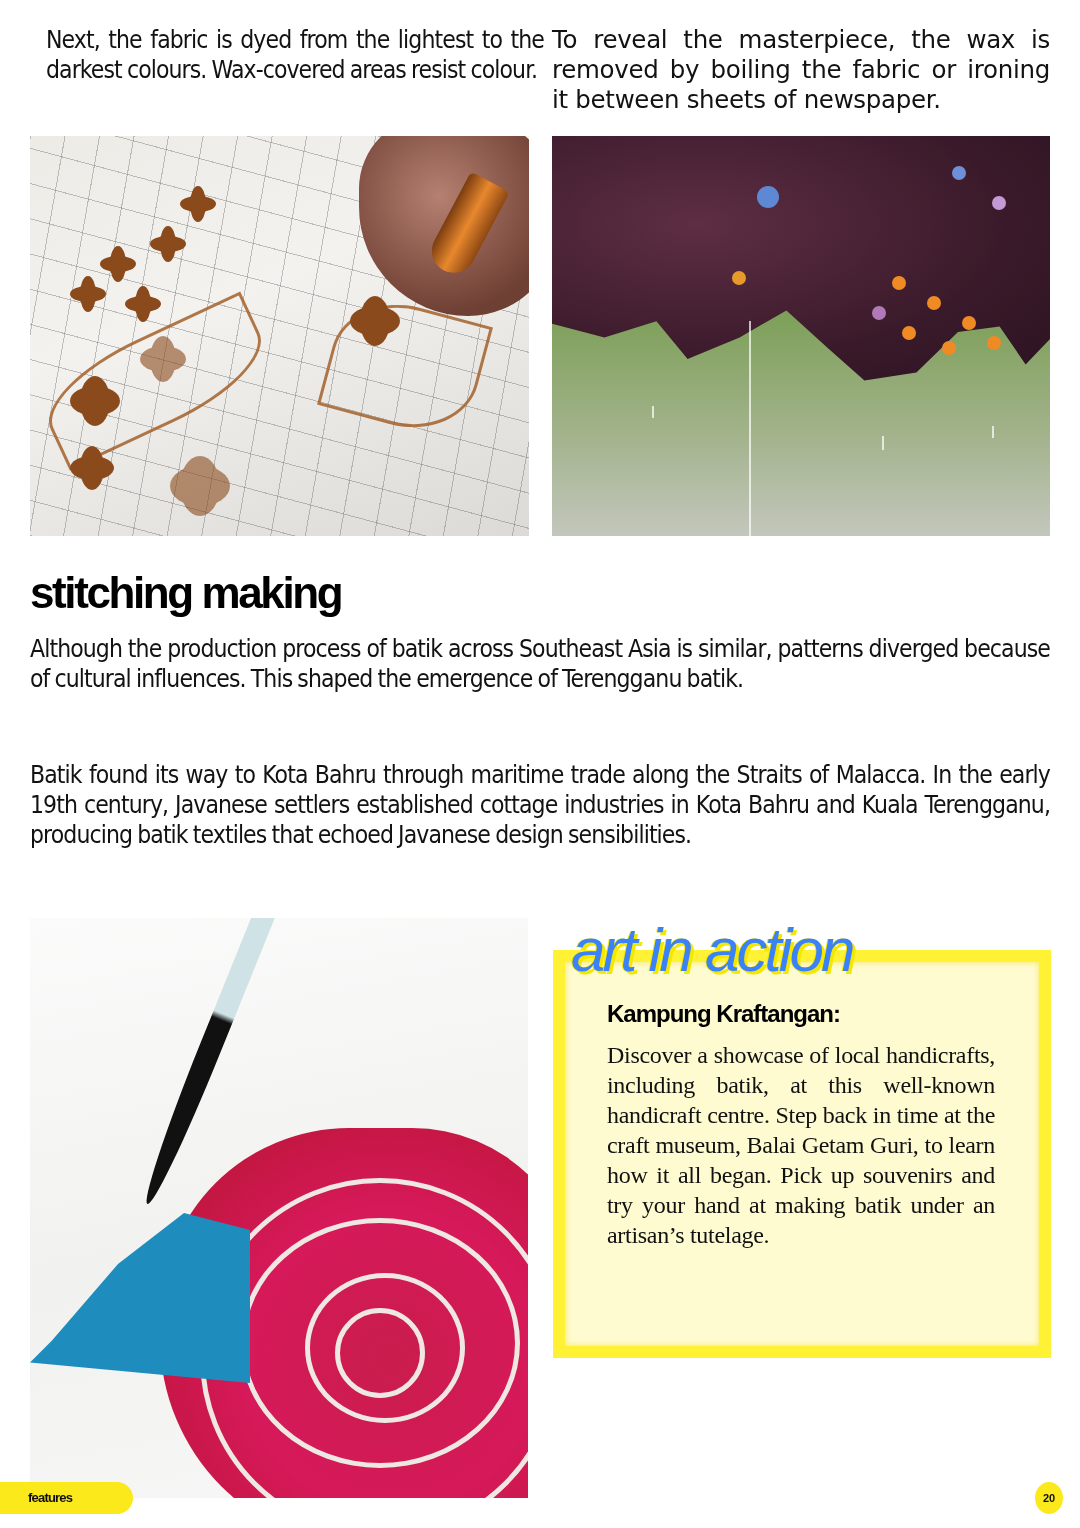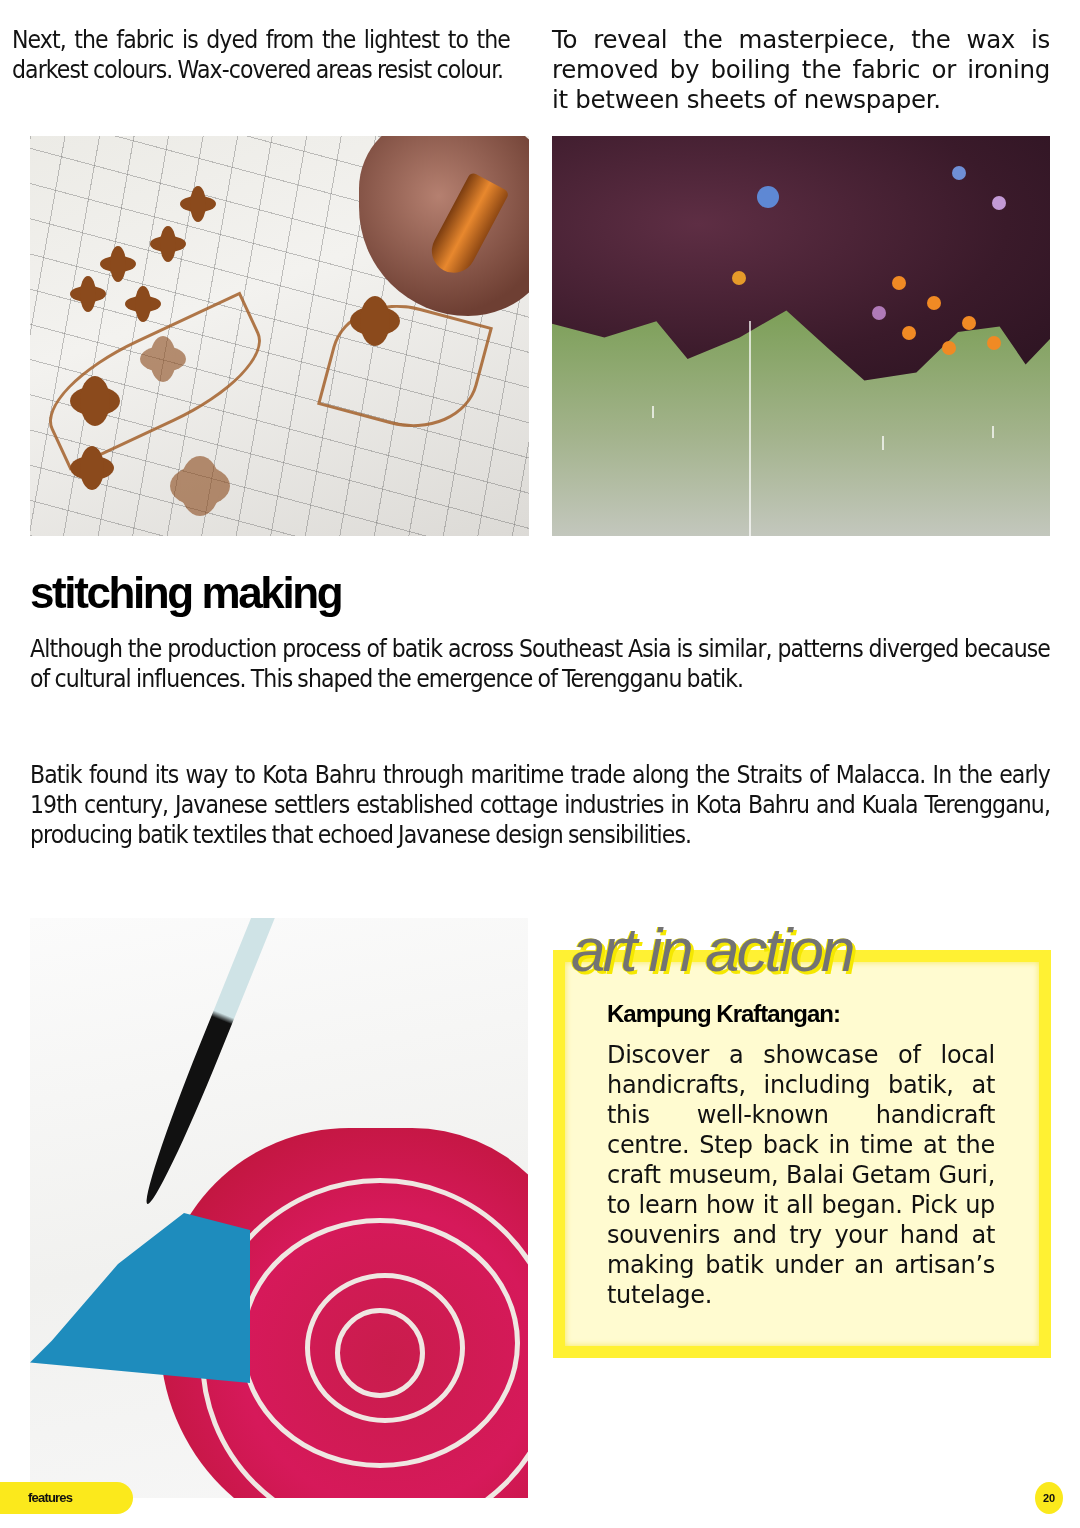--- a/index.html
+++ b/index.html
@@ -66,48 +66,48 @@
     transform: rotate(22deg); transform-origin: top center; border-radius: 10px 10px 50% 50%; }
 
   
   .callout { position: absolute; left: 553px; top: 950px; width: 498px; height: 408px;
     background: #fff133; }
   .callout-inner { position: absolute; left: 12px; top: 12px; right: 12px; bottom: 12px;
     background: #fffbd0; box-shadow: inset 0 0 6px rgba(240,220,0,0.6); }
   .callout-title {
     position: absolute; left: 571px; top: 915px;
     font-family: "Liberation Sans", sans-serif; font-style: italic;
-    font-size: 62px; letter-spacing: -3px; line-height: 70px; color: #737373;
+    font-size: 62px; letter-spacing: -3px; line-height: 70px; color: #3b82f6;
     text-shadow: 3px 3px 0 #f5e800, -1px 0 0 #f5e800;
     text-align: center;
   }
   .callout-sub {
     position: absolute; left: 607px; top: 994px;
     font-family: "Liberation Sans", sans-serif; font-weight: 700;
     font-size: 24px; letter-spacing: -1px; color: #000; line-height: 40px;
   }
   .callout-body {
     position: absolute; left: 607px; top: 1040px; width: 388px;
-    font-size: 24px; line-height: 30px; text-align: justify; color: #111; letter-spacing: -0.3px;
+    font-size: 24px; line-height: 30px; text-align: justify; color: #111; letter-spacing: -0.3px; font-family: Liberation Serif, serif;
   }
 
   
   .section-tab { position: absolute; left: 0; top: 1482px; width: 133px; height: 32px;
     background: #fbe91c; border-radius: 0 16px 16px 0; }
   .section-label { position: absolute; left: 28px; top: 1486px;
     font-family: "Liberation Sans", sans-serif; font-weight: 700; font-size: 13px;
     letter-spacing: -0.8px; color: #111; line-height: 24px; }
   .page-badge { position: absolute; left: 1035px; top: 1482px; width: 28px; height: 32px;
     border-radius: 50%; background: #fbe91c; display: flex; align-items: center; justify-content: center;
     font-family: "Liberation Sans", sans-serif; font-weight: 700; font-size: 11px; color: #111; }
 </style>
 </head>
 <body>
 
-<p class="para tight" style="left:12px; top:25px; width:498px;">Next, the fabric is dyed from the lightest to the darkest colours. Wax-covered areas resist colour.</p>
+<p class="para tight" style="left:46px; top:25px; width:498px;">Next, the fabric is dyed from the lightest to the darkest colours. Wax-covered areas resist colour.</p>
 <p class="para" style="left:552px; top:25px; width:498px;">To reveal the masterpiece, the wax is removed by boiling the fabric or ironing it between sheets of newspaper.</p>
 
 <div class="photo p1" role="img" aria-label="Batik artisan applying wax with a canting onto gridded white cloth with brown floral motifs">
   <div class="grid"></div>
   <div class="leaf" style="left:10px;top:200px;width:230px;height:90px;transform:rotate(-25deg);"></div>
   <div class="leaf" style="left:300px;top:170px;width:150px;height:120px;transform:rotate(15deg);"></div>
   <div class="flower" style="left:70px;top:110px;"></div>
   <div class="flower" style="left:120px;top:90px;"></div>
   <div class="flower" style="left:40px;top:140px;"></div>
   <div class="flower" style="left:95px;top:150px;"></div>

